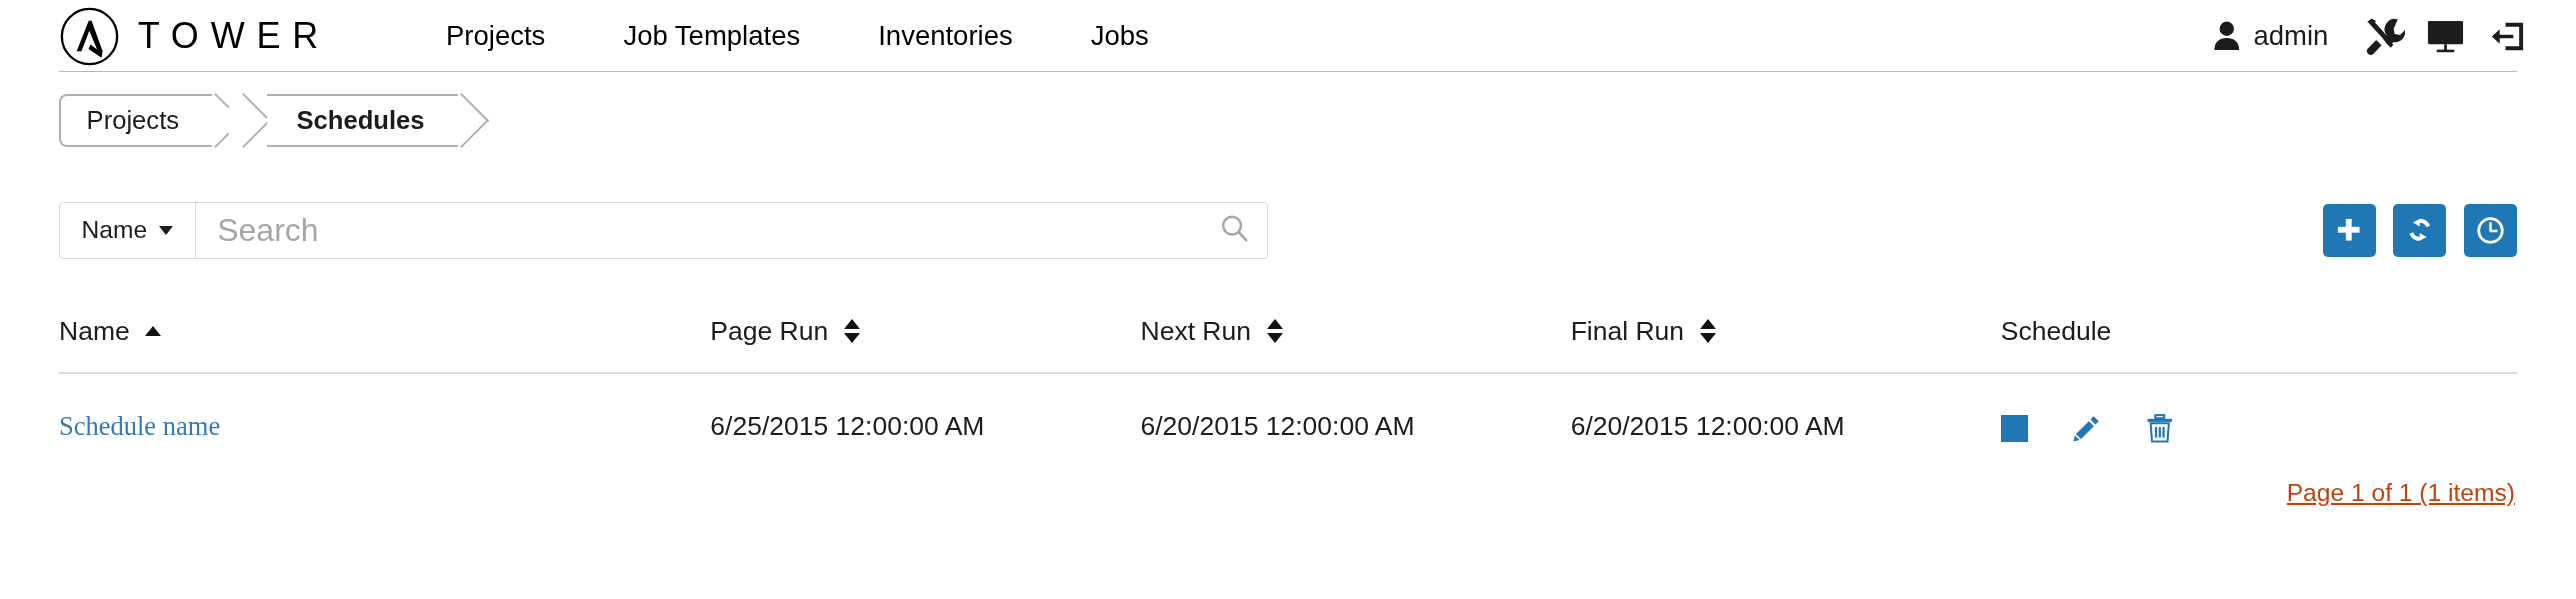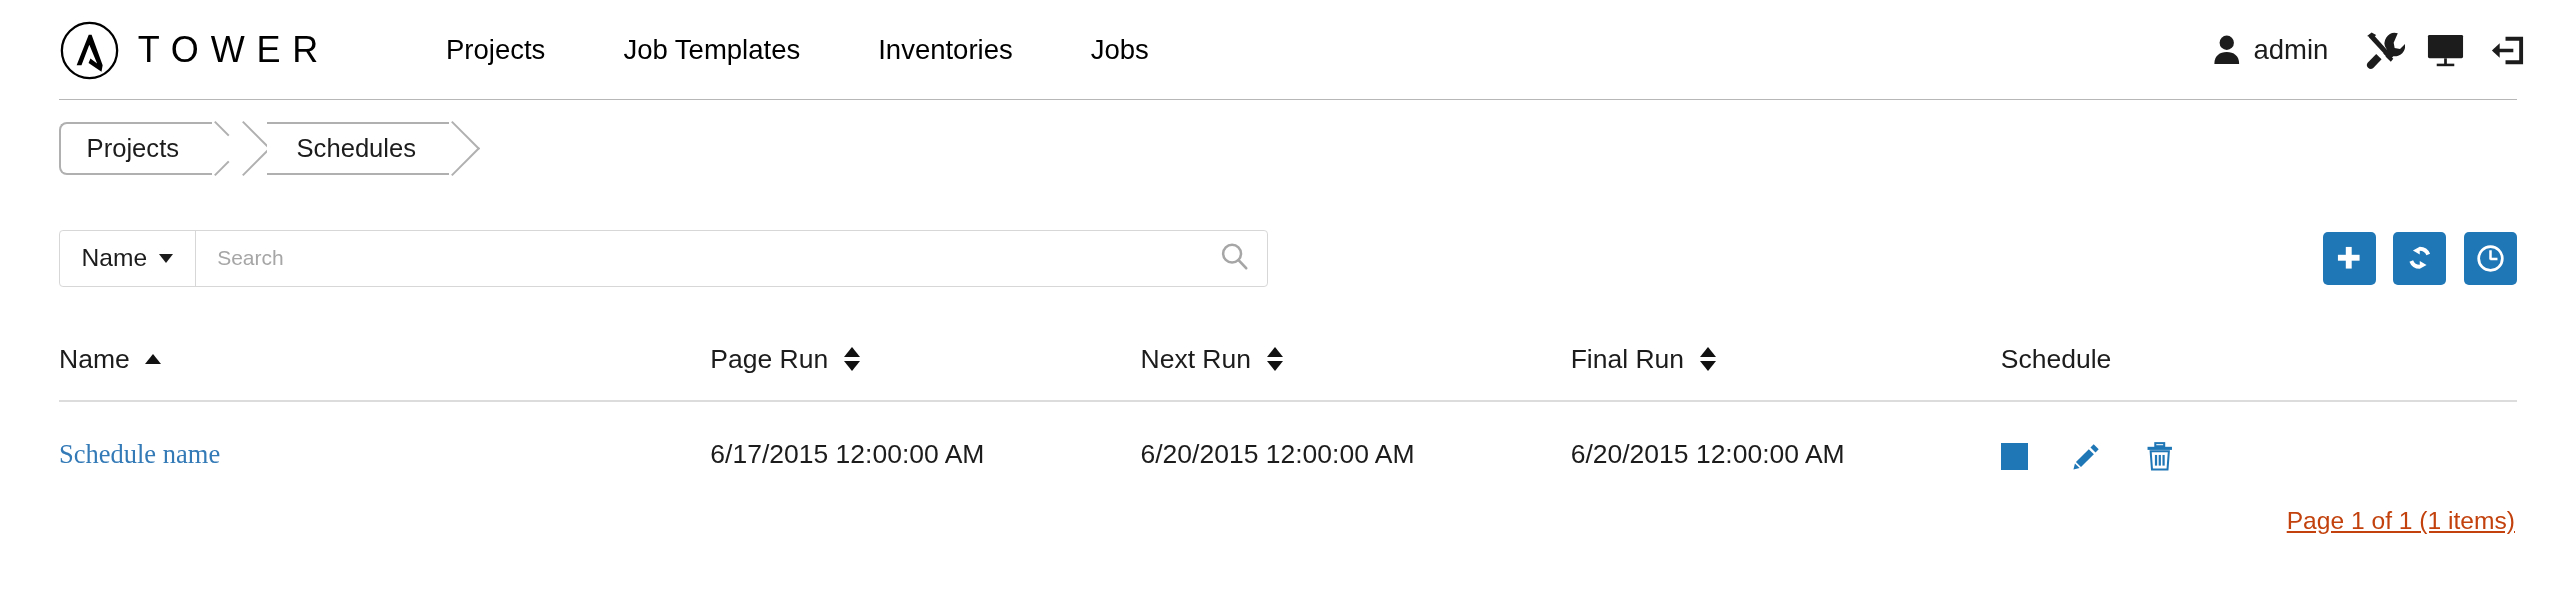--- a/index.html
+++ b/index.html
@@ -8,21 +8,21 @@
     width: 2576px; height: 600px;
     background: #ffffff;
     font-family: "Liberation Sans", sans-serif;
     color: #1c1c1c;
     overflow: hidden;
   }
 
   
   #app-header {
     position: relative;
-    height: 100px;
+    height: 72px;
     display: flex;
     align-items: center;
     padding: 0 39px 0 59px;
   }
   #app-header::after {
     content: "";
     position: absolute;
     left: 59px; right: 59px; bottom: 0;
     height: 1px;
     background: #b7b7b7;
@@ -96,21 +96,21 @@
     border-bottom: 2px solid #b0b0b0;
     cursor: pointer;
     white-space: nowrap;
   }
   .crumb:first-child {
     border-left: 2px solid #b0b0b0;
     border-top-left-radius: 7.9px;
     border-bottom-left-radius: 7.9px;
     padding-left: 25.6px;
   }
-  .crumb.current { font-weight: normal; cursor: default; }
+  .crumb.current { font-weight: bold; cursor: default; }
   .crumb-arrow {
     width: 27.5px;
     position: relative;
     flex: 0 0 27.5px;
   }
   .crumb-arrow::before {
     content: "";
     position: absolute;
     left: -15.7px; top: 50%;
     width: 37px; height: 37px;
@@ -150,21 +150,21 @@
   .caret-down {
     width: 0; height: 0;
     border-left: 7.9px solid transparent;
     border-right: 7.9px solid transparent;
     border-top: 9.8px solid #1c1c1c;
   }
   #search-input {
     flex: 1;
     border: 0;
     outline: none;
-    font-size: 21px;
+    font-size: 32px;
     padding: 0 21.6px;
     color: #1c1c1c;
     font-family: "Liberation Sans", sans-serif;
     background: transparent;
   }
   #search-input::placeholder { color: #a6a6a6; }
   #search-submit {
     display: flex;
     align-items: center;
     justify-content: center;
@@ -435,21 +435,21 @@
           <span>Schedule</span>
         </div>
       </th>
     </tr>
   </thead>
   <tbody>
     <tr>
       <td>
         <a class="schedule-link">Schedule name</a>
       </td>
-      <td>6/17/2015 12:00:00 AM</td>
+      <td>6/25/2015 12:00:00 AM</td>
       <td>6/20/2015 12:00:00 AM</td>
       <td>6/20/2015 12:00:00 AM</td>
       <td>
         <div class="row-actions">
           <span class="row-action">
             <span class="stop-square"></span>
           </span>
           <span class="row-action">
             <span>
               <svg width="31" height="31" viewBox="0 0 32 32" aria-hidden="true">

